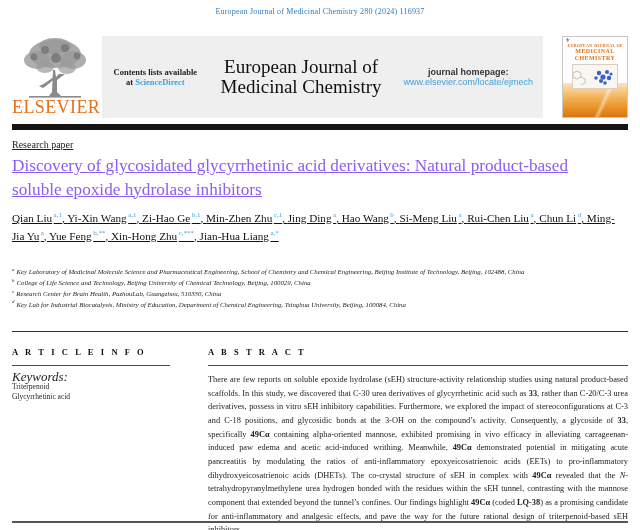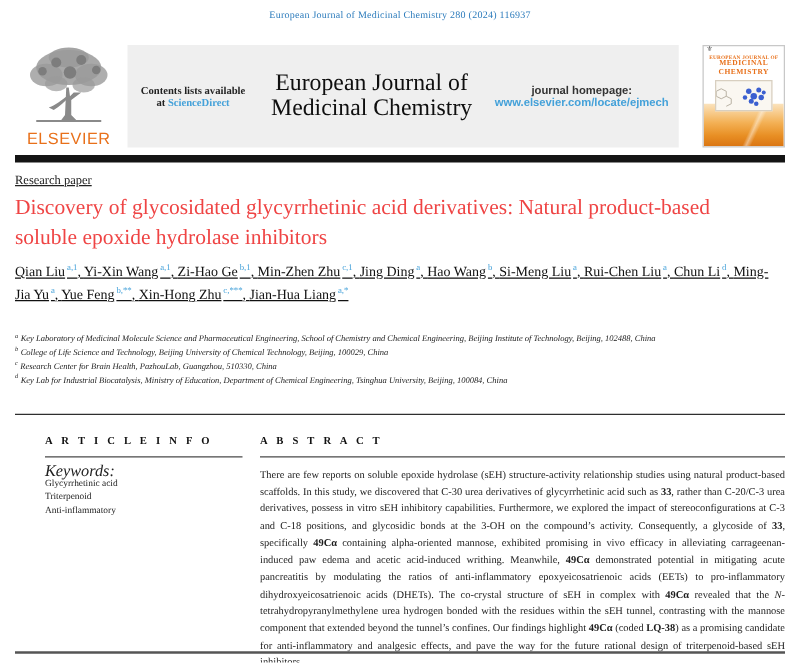--- a/index.html
+++ b/index.html
@@ -10,60 +10,60 @@
   html,body{width:640px;height:530px;}
   body{position:relative;background:#ffffff;font-family:"Liberation Serif",serif;color:#1a1a1a;overflow:hidden;}
 
   .top-citation{position:absolute;top:7px;left:0;width:100%;text-align:center;
     font-size:8px;color:var(--link_blue);letter-spacing:.2px;}
 
   .header-wrap{position:absolute;left:12px;top:36px;width:616px;height:82px;display:flex;}
   .logo-block{width:86px;height:82px;position:relative;flex:0 0 auto;}
   .logo-block svg{display:block;margin:0 auto;}
   .els-wordmark{position:absolute;bottom:0;left:0;width:100%;text-align:center;
-    font-size:13px;color:var(--els_orange);letter-spacing:.4px;font-family:Liberation Sans, sans-serif;}
+    font-size:18px;color:var(--els_orange);letter-spacing:.4px;font-family:Liberation Serif, serif;}
 
   .banner{flex:1 1 auto;margin-left:4px;margin-right:19px;background:var(--header_bg);
     height:82px;display:flex;flex-direction:row;align-items:center;justify-content:space-between;
     padding:7px 8px 8px 8px;text-align:center;}
   .contents-line{font-size:8.5px;font-weight:700;color:#222;}
   .contents-line .sci{color:var(--sci_blue);font-weight:700;text-decoration:none;cursor:pointer;}
   .banner-title{font-size:19px;color:#0f0f0f;line-height:20px;}
   .homepage-line{font-family:"Liberation Sans",sans-serif;font-size:9px;font-weight:700;color:#333;}
-  .homepage-line .url{color:var(--sci_blue);font-weight:700;text-decoration:none;cursor:pointer;text-align:right;}
+  .homepage-line .url{color:var(--sci_blue);font-weight:400;text-decoration:none;cursor:pointer;text-align:right;}
 
   .cover{width:66px;height:82px;flex:0 0 auto;border:1px solid #c8c8c8;background:#fff;
     position:relative;display:flex;flex-direction:column;overflow:hidden;}
   .cover-crest{position:absolute;top:0;left:2px;font-size:6px;color:#555;line-height:7px;}
   .cover-line1{margin-top:6px;font-size:4.2px;line-height:5px;font-weight:700;color:var(--els_orange);letter-spacing:.2px;text-align:center;}
   .cover-line2,.cover-line3{font-size:6px;line-height:6.5px;font-weight:700;color:var(--els_orange);letter-spacing:.4px;text-align:center;}
   .cover-art{width:46px;height:25px;margin:3px auto 0 auto;background:#faf7f1;border:1px solid #d8cfc0;position:relative;z-index:2;}
   .cover-bottom{flex:1 1 auto;margin-top:-6px;
     background:
       linear-gradient(115deg, rgba(255,255,255,0) 58%, rgba(255,255,255,.45) 62%, rgba(255,255,255,0) 67%),
       linear-gradient(180deg, #fbe3bd 0%, #f3b054 45%, #e88f24 75%, #da7512 100%);}
 
   .black-bar{position:absolute;left:12px;top:124px;width:616px;height:6px;background:#141414;}
 
   .research-paper{position:absolute;left:12px;top:139px;font-size:10px;color:#222;text-decoration:underline;}
-  .paper-title{position:absolute;left:12px;top:154px;width:600px;font-size:17.2px;line-height:23.5px;color:#ef4444;font-weight:400;}
+  .paper-title{position:absolute;left:12px;top:154px;width:600px;font-size:17.2px;line-height:23.5px;color:#8b5cf6;font-weight:400;text-decoration:underline;}
 
   .authors{position:absolute;left:12px;top:210px;width:612px;font-size:11.2px;line-height:17.5px;color:#111;text-decoration:underline;}
   .author .a-sup{font-size:7px;color:var(--sup_blue);margin-left:1.5px;vertical-align:super;line-height:0;}
   .author:last-of-type .a-sep{display:none;}
 
   .affils{position:absolute;left:12px;top:267px;width:612px;font-style:italic;font-size:6.8px;line-height:10.9px;color:#222;}
   .affil sup{font-size:5px;margin-right:2px;vertical-align:super;line-height:0;}
 
   .affil-divider{position:absolute;left:12px;top:331px;width:616px;border-top:1px solid var(--rule_dark);}
 
   .col-heading{font-size:8.5px;font-weight:700;letter-spacing:2.6px;color:#111;}
   .head-rule{border-top:1px solid #4a4a4a;margin-top:8px;}
 
-  .info-col{position:absolute;left:12px;top:347px;width:170px;margin-left:24px;}
+  .info-col{position:absolute;left:12px;top:347px;width:170px;}
   .info-col .head-rule{width:158px;}
   .kw-label{margin-top:6px;font-size:13px;font-style:italic;line-height:10.2px;color:#222;}
   .kw-item{font-size:7.5px;line-height:10.2px;color:#222;}
 
   .abs-col{position:absolute;left:208px;top:347px;width:420px;}
   .abstract-text{margin-top:7px;font-size:8.35px;line-height:13.65px;text-align:justify;color:#1c1c1c;}
 
   .bottom-rule{position:absolute;left:12px;top:521px;width:616px;border-top:2px solid #555;}
 </style>
 </head>
@@ -178,26 +178,25 @@
   </div>
 
 <div class="affil-divider"></div>
 
 <div class="info-col">
   <div class="col-heading">A R T I C L E  I N F O</div>
   <div class="head-rule"></div>
   <div class="kw-label">Keywords:</div>
   <div>
 
+      <div class="kw-item">Triterpenoid</div>
+
       <div class="kw-item">Glycyrrhetinic acid</div>
 
-      <div class="kw-item">Triterpenoid</div>
-
-
-      <div class="kw-item">Anti-inflammatory</div>
+
 
     </div>
 </div>
 
 <div class="abs-col">
   <div class="col-heading">A B S T R A C T</div>
   <div class="head-rule"></div>
   <div class="abstract-text"><span>There are few reports on soluble epoxide hydrolase (sEH) structure-activity relationship studies using natural product-based scaffolds. In this study, we discovered that C-30 urea derivatives of glycyrrhetinic acid such as </span><span style="font-weight: 700;">33</span><span>, rather than C-20/C-3 urea derivatives, possess in vitro sEH inhibitory capabilities. Furthermore, we explored the impact of stereoconfigurations at C-3 and C-18 positions, and glycosidic bonds at the 3-OH on the compound’s activity. Consequently, a glycoside of </span><span style="font-weight: 700;">33</span><span>, specifically </span><span style="font-weight: 700;">49Cα</span><span> containing alpha-oriented mannose, exhibited promising in vivo efficacy in alleviating carrageenan-induced paw edema and acetic acid-induced writhing. Meanwhile, </span><span style="font-weight: 700;">49Cα</span><span> demonstrated potential in mitigating acute pancreatitis by modulating the ratios of anti-inflammatory epoxyeicosatrienoic acids (EETs) to pro-inflammatory dihydroxyeicosatrienoic acids (DHETs). The co-crystal structure of sEH in complex with </span><span style="font-weight: 700;">49Cα</span><span> revealed that the </span><span style="font-style: italic;">N</span><span>-tetrahydropyranylmethylene urea hydrogen bonded with the residues within the sEH tunnel, contrasting with the mannose component that extended beyond the tunnel’s confines. Our findings highlight </span><span style="font-weight: 700;">49Cα</span><span> (coded </span><span style="font-weight: 700;">LQ-38</span><span>) as a promising candidate for anti-inflammatory and analgesic effects, and pave the way for the future rational design of triterpenoid-based sEH inhibitors.</span></div>
 </div>
 

